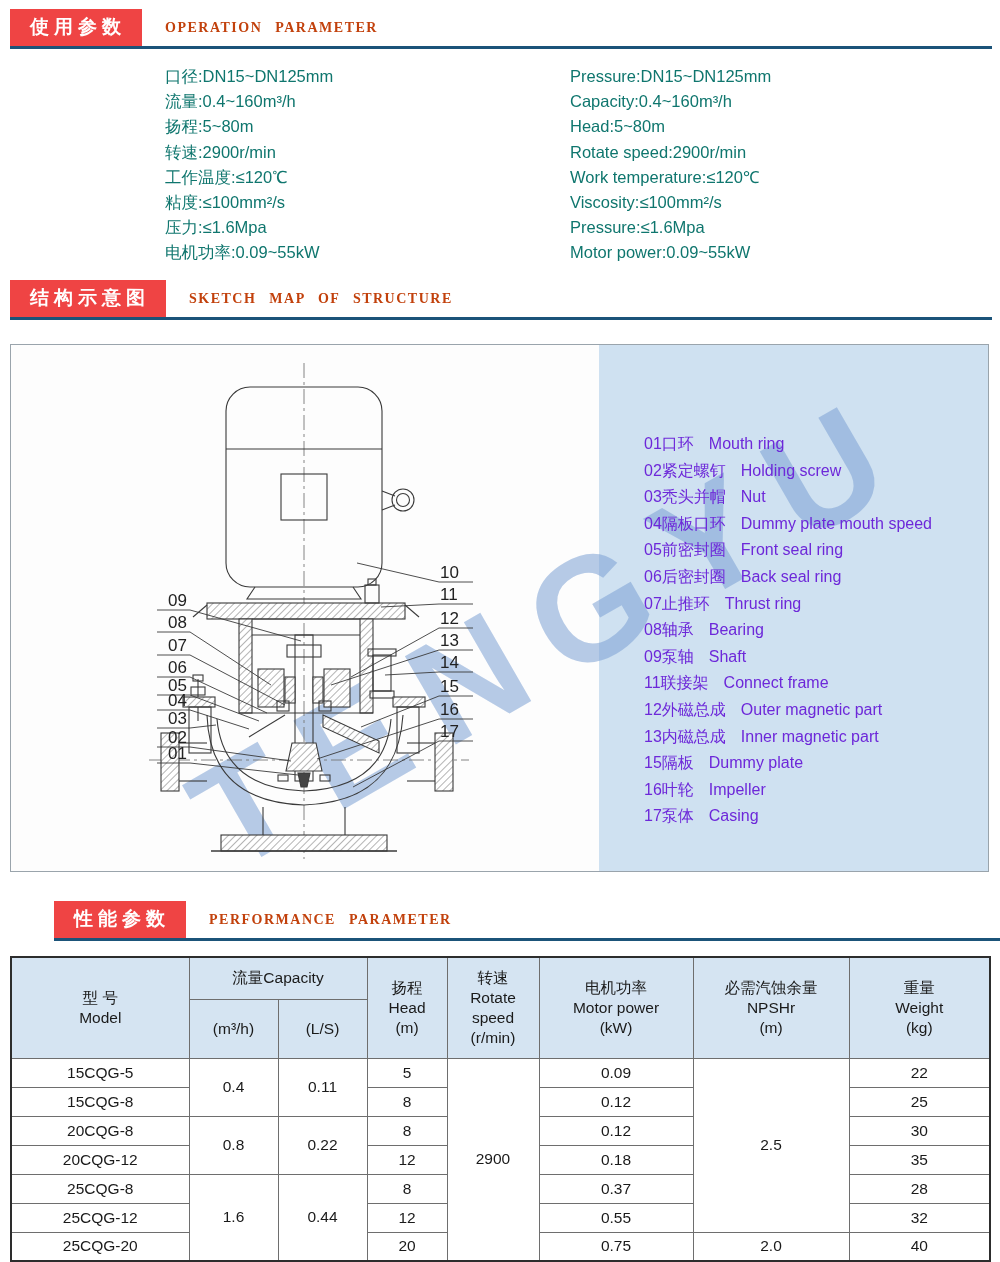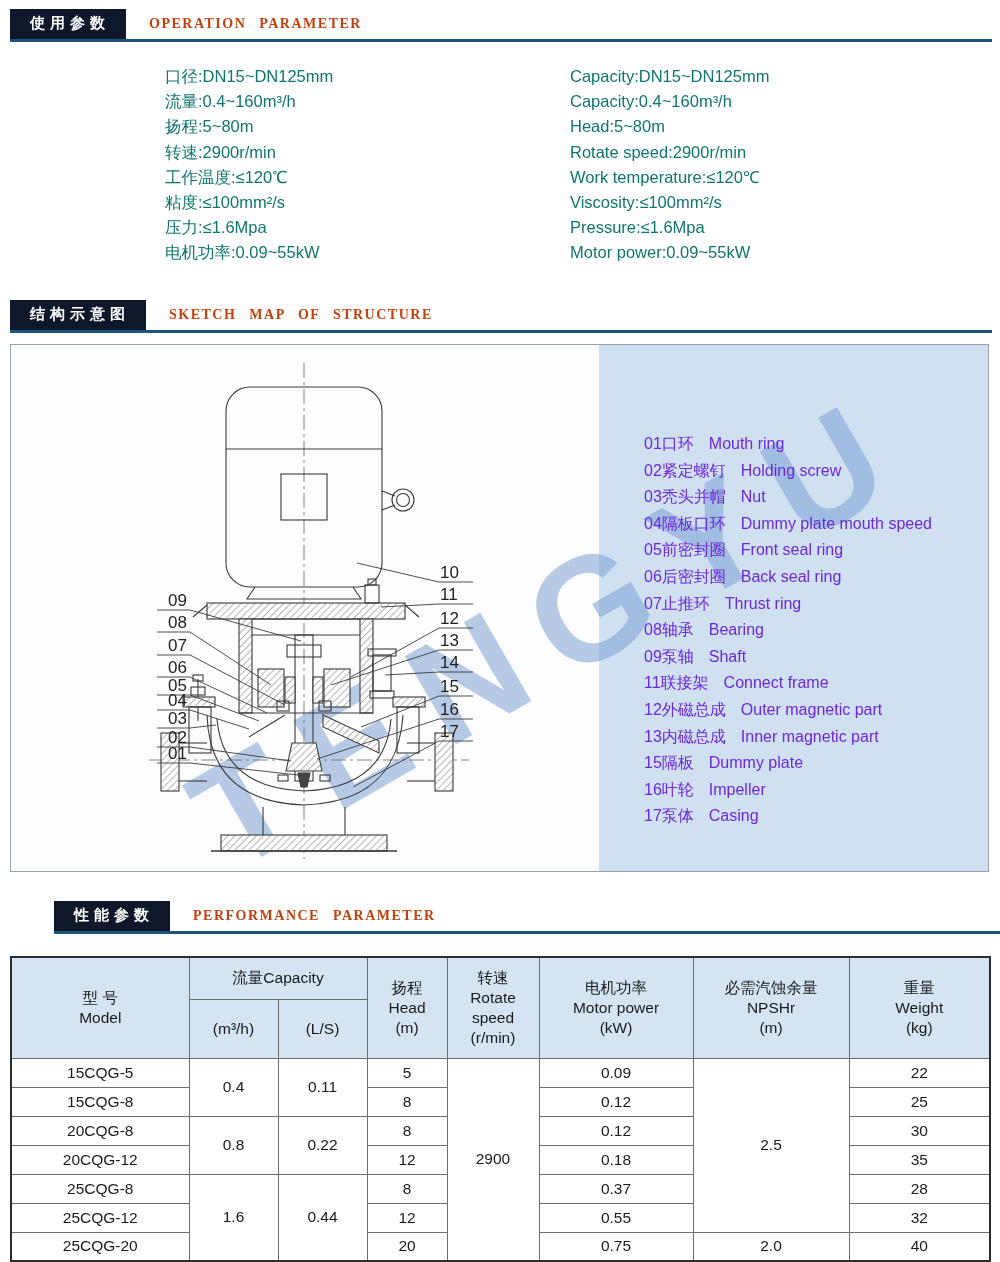--- a/index.html
+++ b/index.html
@@ -1,21 +1,21 @@
 <!DOCTYPE html>
 <html><head>
 <meta charset="utf-8">
 <style>
   * { margin:0; padding:0; box-sizing:border-box; }
   body { background:#e8e8e8; font-family:"Liberation Sans", sans-serif; }
   .page { position:relative; width:1000px; height:1262px; background:#ffffff; margin:0 auto; overflow:hidden; }
 
   
   .sec-head { position:absolute; left:10px; width:982px; border-bottom:3px solid #1b5379; display:flex; }
-  .badge { background:#0f172a; color:#ffffff; font-size:15px; font-weight:bold; letter-spacing:5px; padding:5px 16px 6px 20px; white-space:nowrap; }
+  .badge { background:#ef4444; color:#ffffff; font-size:19px; font-weight:bold; letter-spacing:5px; padding:5px 16px 6px 20px; white-space:nowrap; }
   .entitle { font-size:14px; font-weight:bold; color:#c2410c; letter-spacing:1.5px; word-spacing:8px; align-self:center; margin-left:23px; white-space:nowrap;font-family:Liberation Serif, serif; }
 
   
   .specs { position:absolute; top:64px; left:165px; width:820px; display:flex; }
   .specs .col { width:405px; font-size:16.5px; color:#0f766e; line-height:25.2px; }
   .specs .col.en { width:415px; }
 
   
   .struct-box { position:absolute; top:344px; left:10px; width:979px; height:528px; border:1px solid #9aa4ac; background:#fdfdfd; overflow:hidden; }
   .parts-panel { position:absolute; top:0; right:0; width:389px; height:100%; background:#cfe1f1; z-index:1; }
@@ -49,32 +49,32 @@
       <div class="spec-line">口径:DN15~DN125mm</div>
       <div class="spec-line">流量:0.4~160m³/h</div>
       <div class="spec-line">扬程:5~80m</div>
       <div class="spec-line">转速:2900r/min</div>
       <div class="spec-line">工作温度:≤120℃</div>
       <div class="spec-line">粘度:≤100mm²/s</div>
       <div class="spec-line">压力:≤1.6Mpa</div>
       <div class="spec-line">电机功率:0.09~55kW</div>
     </div>
     <div class="col en">
-      <div class="spec-line">Capacity:DN15~DN125mm</div>
+      <div class="spec-line">Pressure:DN15~DN125mm</div>
       <div class="spec-line">Capacity:0.4~160m³/h</div>
       <div class="spec-line">Head:5~80m</div>
       <div class="spec-line">Rotate speed:2900r/min</div>
       <div class="spec-line">Work temperature:≤120℃</div>
       <div class="spec-line">Viscosity:≤100mm²/s</div>
       <div class="spec-line">Pressure:≤1.6Mpa</div>
       <div class="spec-line">Motor power:0.09~55kW</div>
     </div>
   </div>
 
-  <div class="sec-head" style="top:300px;">
+  <div class="sec-head" style="top:280px;">
     <div class="badge">结构示意图</div>
     <div class="entitle">SKETCH MAP OF STRUCTURE</div>
   </div>
 
   <div class="struct-box">
     <div class="parts-panel"></div>
     <div class="watermark">TENGYU</div>
 
     <div class="parts-list" style="position:absolute; top:0; right:0; width:389px;">
       <div class="parts-list-inner" style="margin:43px 0 0 45px;">

